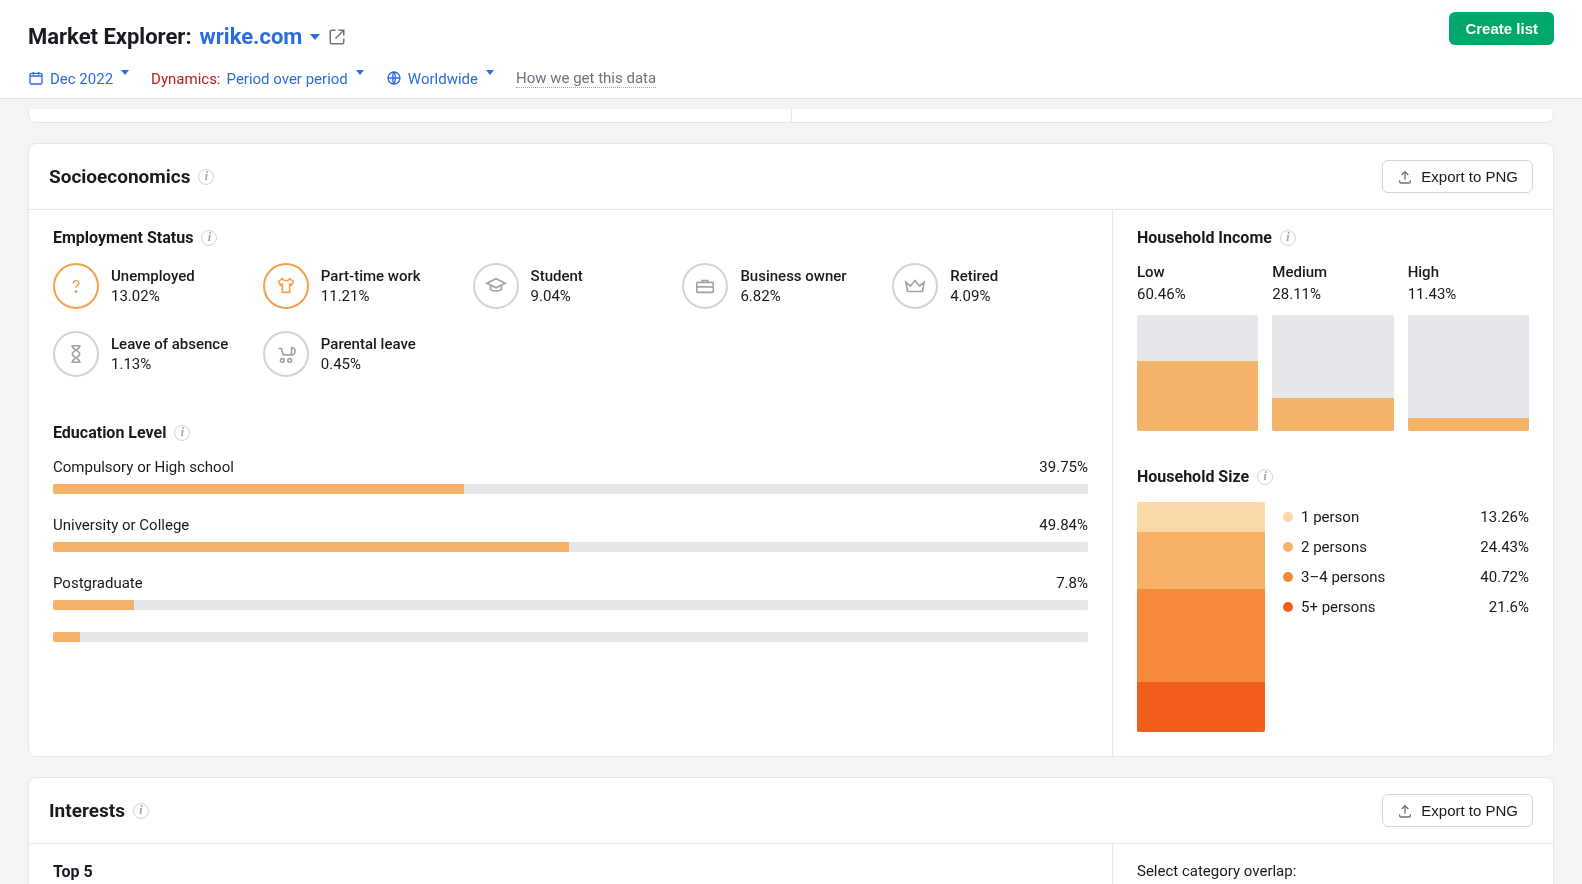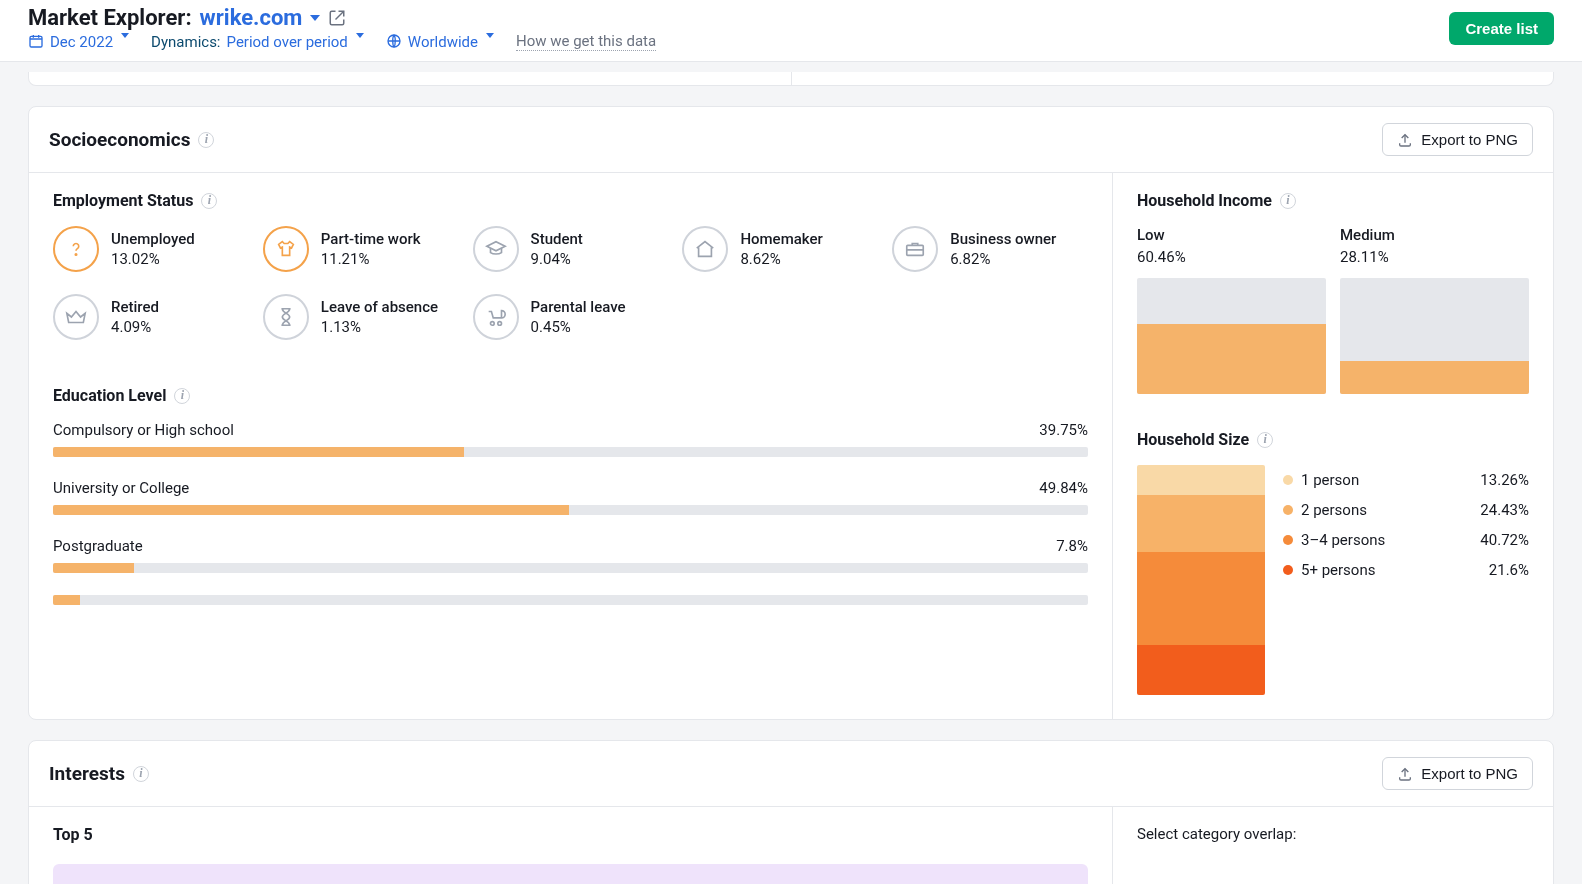--- a/index.html
+++ b/index.html
@@ -6,24 +6,24 @@
   body {
     font-family: -apple-system, BlinkMacSystemFont, "Segoe UI", Roboto, Helvetica, Arial, sans-serif;
     background: #f4f5f7;
     color: #171a22;
     width: 1582px;
     font-size: 15px;
   }
   .topbar {
     background: #fff;
     border-bottom: 1px solid #e5e7eb;
-    padding: 5px 28px 10px 28px;
+    padding: 24px 28px 10px 28px;
     display: flex;
     flex-direction: column;
-    gap: 2px;
+    gap: 20px;
     position: relative;
   }
   .top-row1 {
     display: flex;
     align-items: center;
     gap: 8px;
   }
   .title-prefix {
     font-size: 22px;
     font-weight: 700;
@@ -51,21 +51,21 @@
     gap: 22px;
     font-size: 15px;
   }
   .filter {
     display: inline-flex;
     align-items: flex-start;
     gap: 6px;
     color: #2b6cde;
     cursor: pointer;
   }
-  .filter .label { color:#0c4a6e; }
+  .filter .label { color:#b91c1c; }
   .filter .chev {
     display:inline-block;width:0;height:0;
     border-left:4px solid transparent;border-right:4px solid transparent;
     border-top:5px solid #2b6cde;margin-left:2px;
   }
   .how-link {
     color:#6b7280;
     border-bottom: 1px dotted #9ca3af;
     cursor: pointer;
   }
@@ -327,32 +327,20 @@
                 </svg>
               </div>
     <div class="emp-text">
       <div class="name">Student</div>
       <div class="val">9.04%</div>
     </div>
             </div>
             <div class="emp-item">
               <div class="circ ">
                 <svg width="22" height="22" viewBox="0 0 24 24" fill="none" stroke="currentColor" stroke-width="1.8">
-                  <path d="M3 11l9-7 9 7"></path>
-                  <path d="M5 10v10h14V10"></path>
-                </svg>
-              </div>
-    <div class="emp-text">
-      <div class="name">Homemaker</div>
-      <div class="val">8.62%</div>
-    </div>
-            </div>
-            <div class="emp-item">
-              <div class="circ ">
-                <svg width="22" height="22" viewBox="0 0 24 24" fill="none" stroke="currentColor" stroke-width="1.8">
                   <rect x="3" y="8" width="18" height="11" rx="1"></rect>
                   <path d="M3 13h18M9 8V6h6v2"></path>
                 </svg>
               </div>
     <div class="emp-text">
       <div class="name">Business owner</div>
       <div class="val">6.82%</div>
     </div>
             </div>
             <div class="emp-item">
@@ -442,20 +430,27 @@
     <div class="val">60.46%</div>
     <div class="income-bar">
       <div class="income-fill" style="height:60.46%"></div>
     </div>
             </div>
             <div class="income-col">
               <div class="lbl">Medium</div>
     <div class="val">28.11%</div>
     <div class="income-bar">
       <div class="income-fill" style="height:28.11%"></div>
+    </div>
+            </div>
+            <div class="income-col">
+              <div class="lbl">High</div>
+    <div class="val">11.43%</div>
+    <div class="income-bar">
+      <div class="income-fill" style="height:11.43%"></div>
     </div>
             </div>
           </div>
 
         <div class="hh-section">
           <div class="sub-title">
             <span>Household Size</span>
             <span class="info-icon">i</span>
           </div>
           <div class="hh-body">

